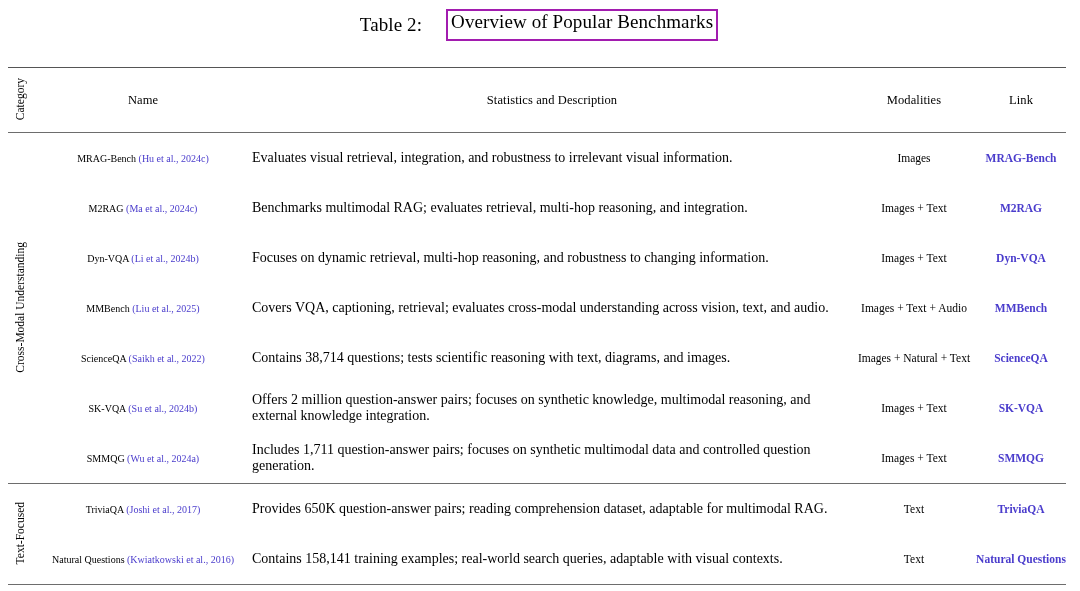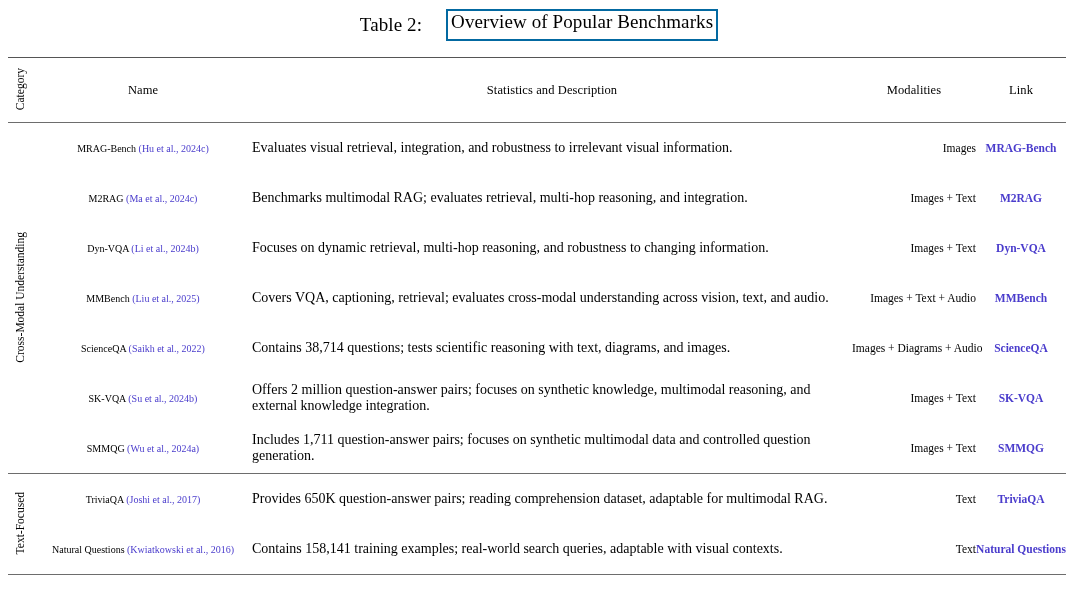--- a/index.html
+++ b/index.html
@@ -21,33 +21,33 @@
     height: 50px;
     display: flex;
     align-items: center;
     justify-content: center;
     font-size: 19px;
     letter-spacing: 0.1px;
     white-space: nowrap;
   }
   #caption-prefix { margin-right: 22px; }
   #caption-highlight {
-    border: 2px solid #0369a1;
+    border: 2px solid #a21caf;
     padding: 1px 3px 8px 3px;
     margin: 0 2px;
     line-height: 1.05;
     display: inline-block;
   }
   #caption-suffix { margin-left: 5px; }
 
   
   #table-wrap {
     position: absolute;
     left: 8px;
-    top: 57px;
+    top: 67px;
     width: 1058px;
   }
   .rule {
     height: 0;
     border-top: 1.4px solid #6d6d6d;
     width: 100%;
   }
   .rule.thick { border-top-width: 1.6px; border-top-color: #555555; }
 
   table.bench {
@@ -101,21 +101,21 @@
     text-align: center;
     white-space: nowrap;
   }
   .desc-cell {
     font-size: 14px;
     text-align: left;
     padding-left: 8px;
   }
   .mod-cell {
     font-size: 11.5px;
-    text-align: right;
+    text-align: center;
     white-space: nowrap;
   }
   .link-cell {
     font-size: 11.5px;
     text-align: center;
     white-space: nowrap;
     font-weight: bold;
   }
   .cite { color: #4a3ccc; }
   .link-a {
@@ -215,21 +215,21 @@
         <td class="link-cell">
           <span class="link-a">MMBench</span>
         </td>
       </tr>
       <tr class="data-row">
         <td class="name-cell">
           <span>ScienceQA</span>
           <span class="cite">(Saikh et al., 2022)</span>
         </td>
         <td class="desc-cell">Contains 38,714 questions; tests scientific reasoning with text, diagrams, and images.</td>
-        <td class="mod-cell">Images + Diagrams + Audio</td>
+        <td class="mod-cell">Images + Natural + Text</td>
         <td class="link-cell">
           <span class="link-a">ScienceQA</span>
         </td>
       </tr>
       <tr class="data-row">
         <td class="name-cell">
           <span>SK-VQA</span>
           <span class="cite">(Su et al., 2024b)</span>
         </td>
         <td class="desc-cell">Offers 2 million question-answer pairs; focuses on synthetic knowledge, multimodal reasoning, and external knowledge integration.</td>

